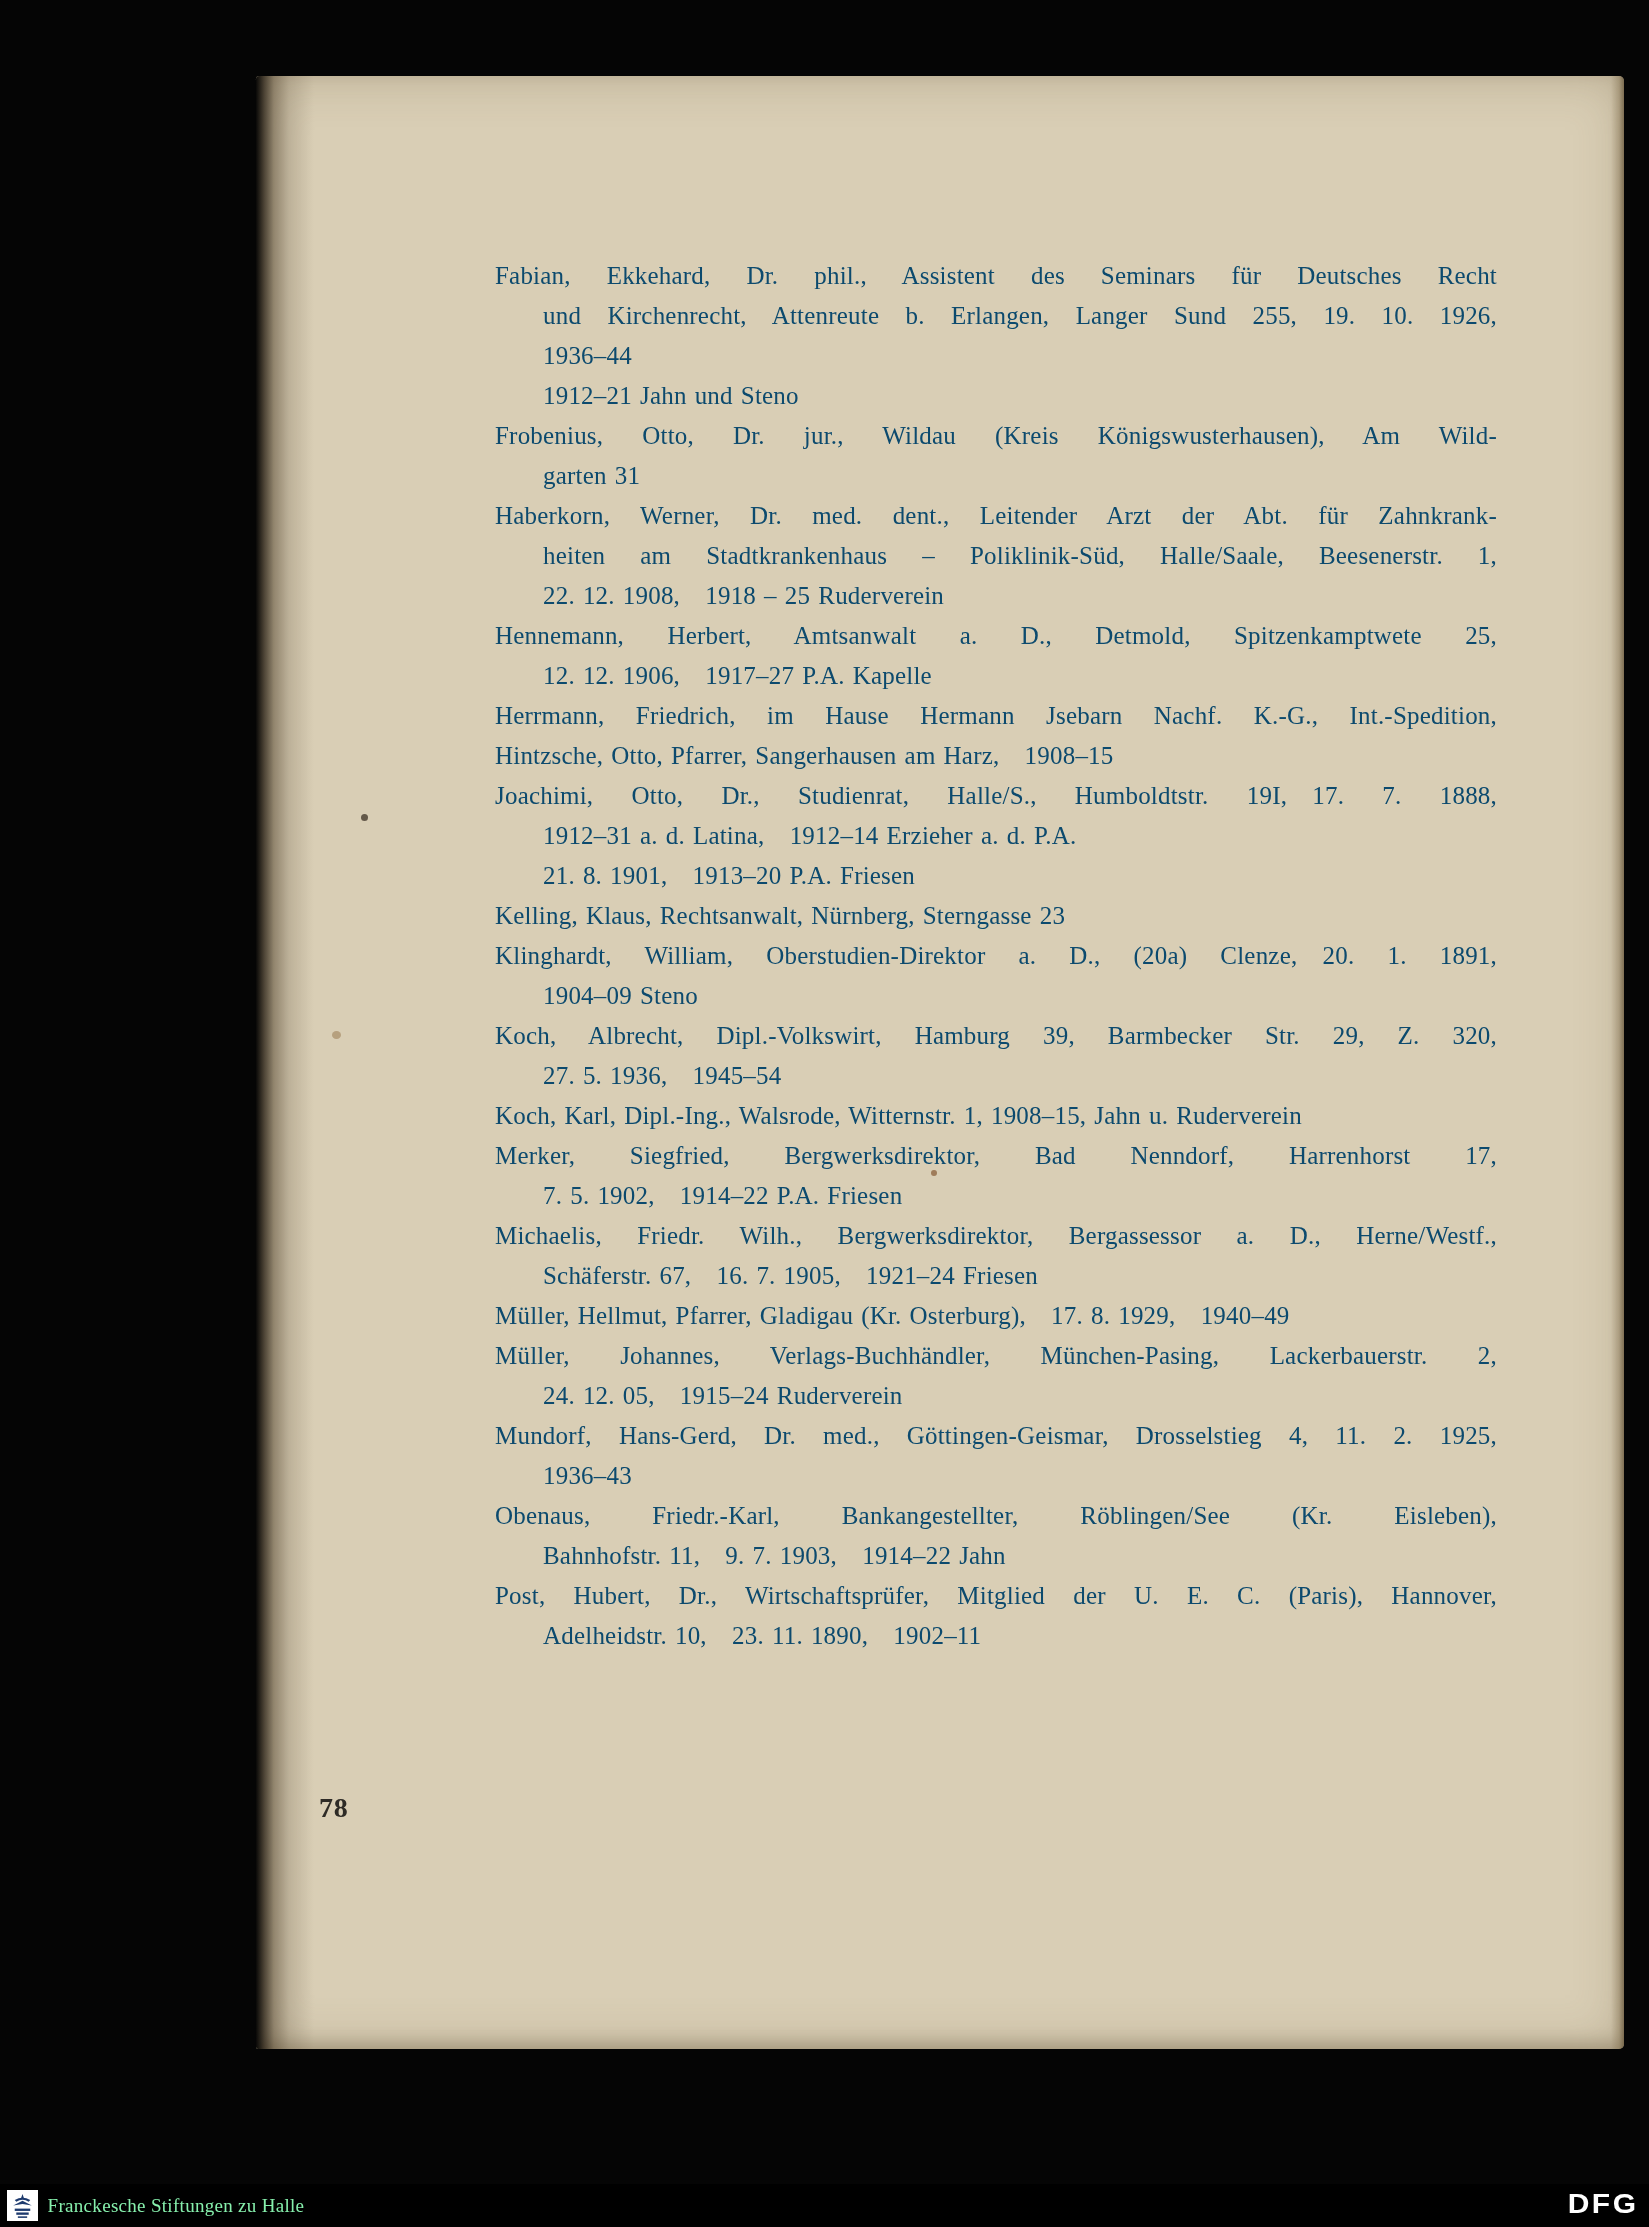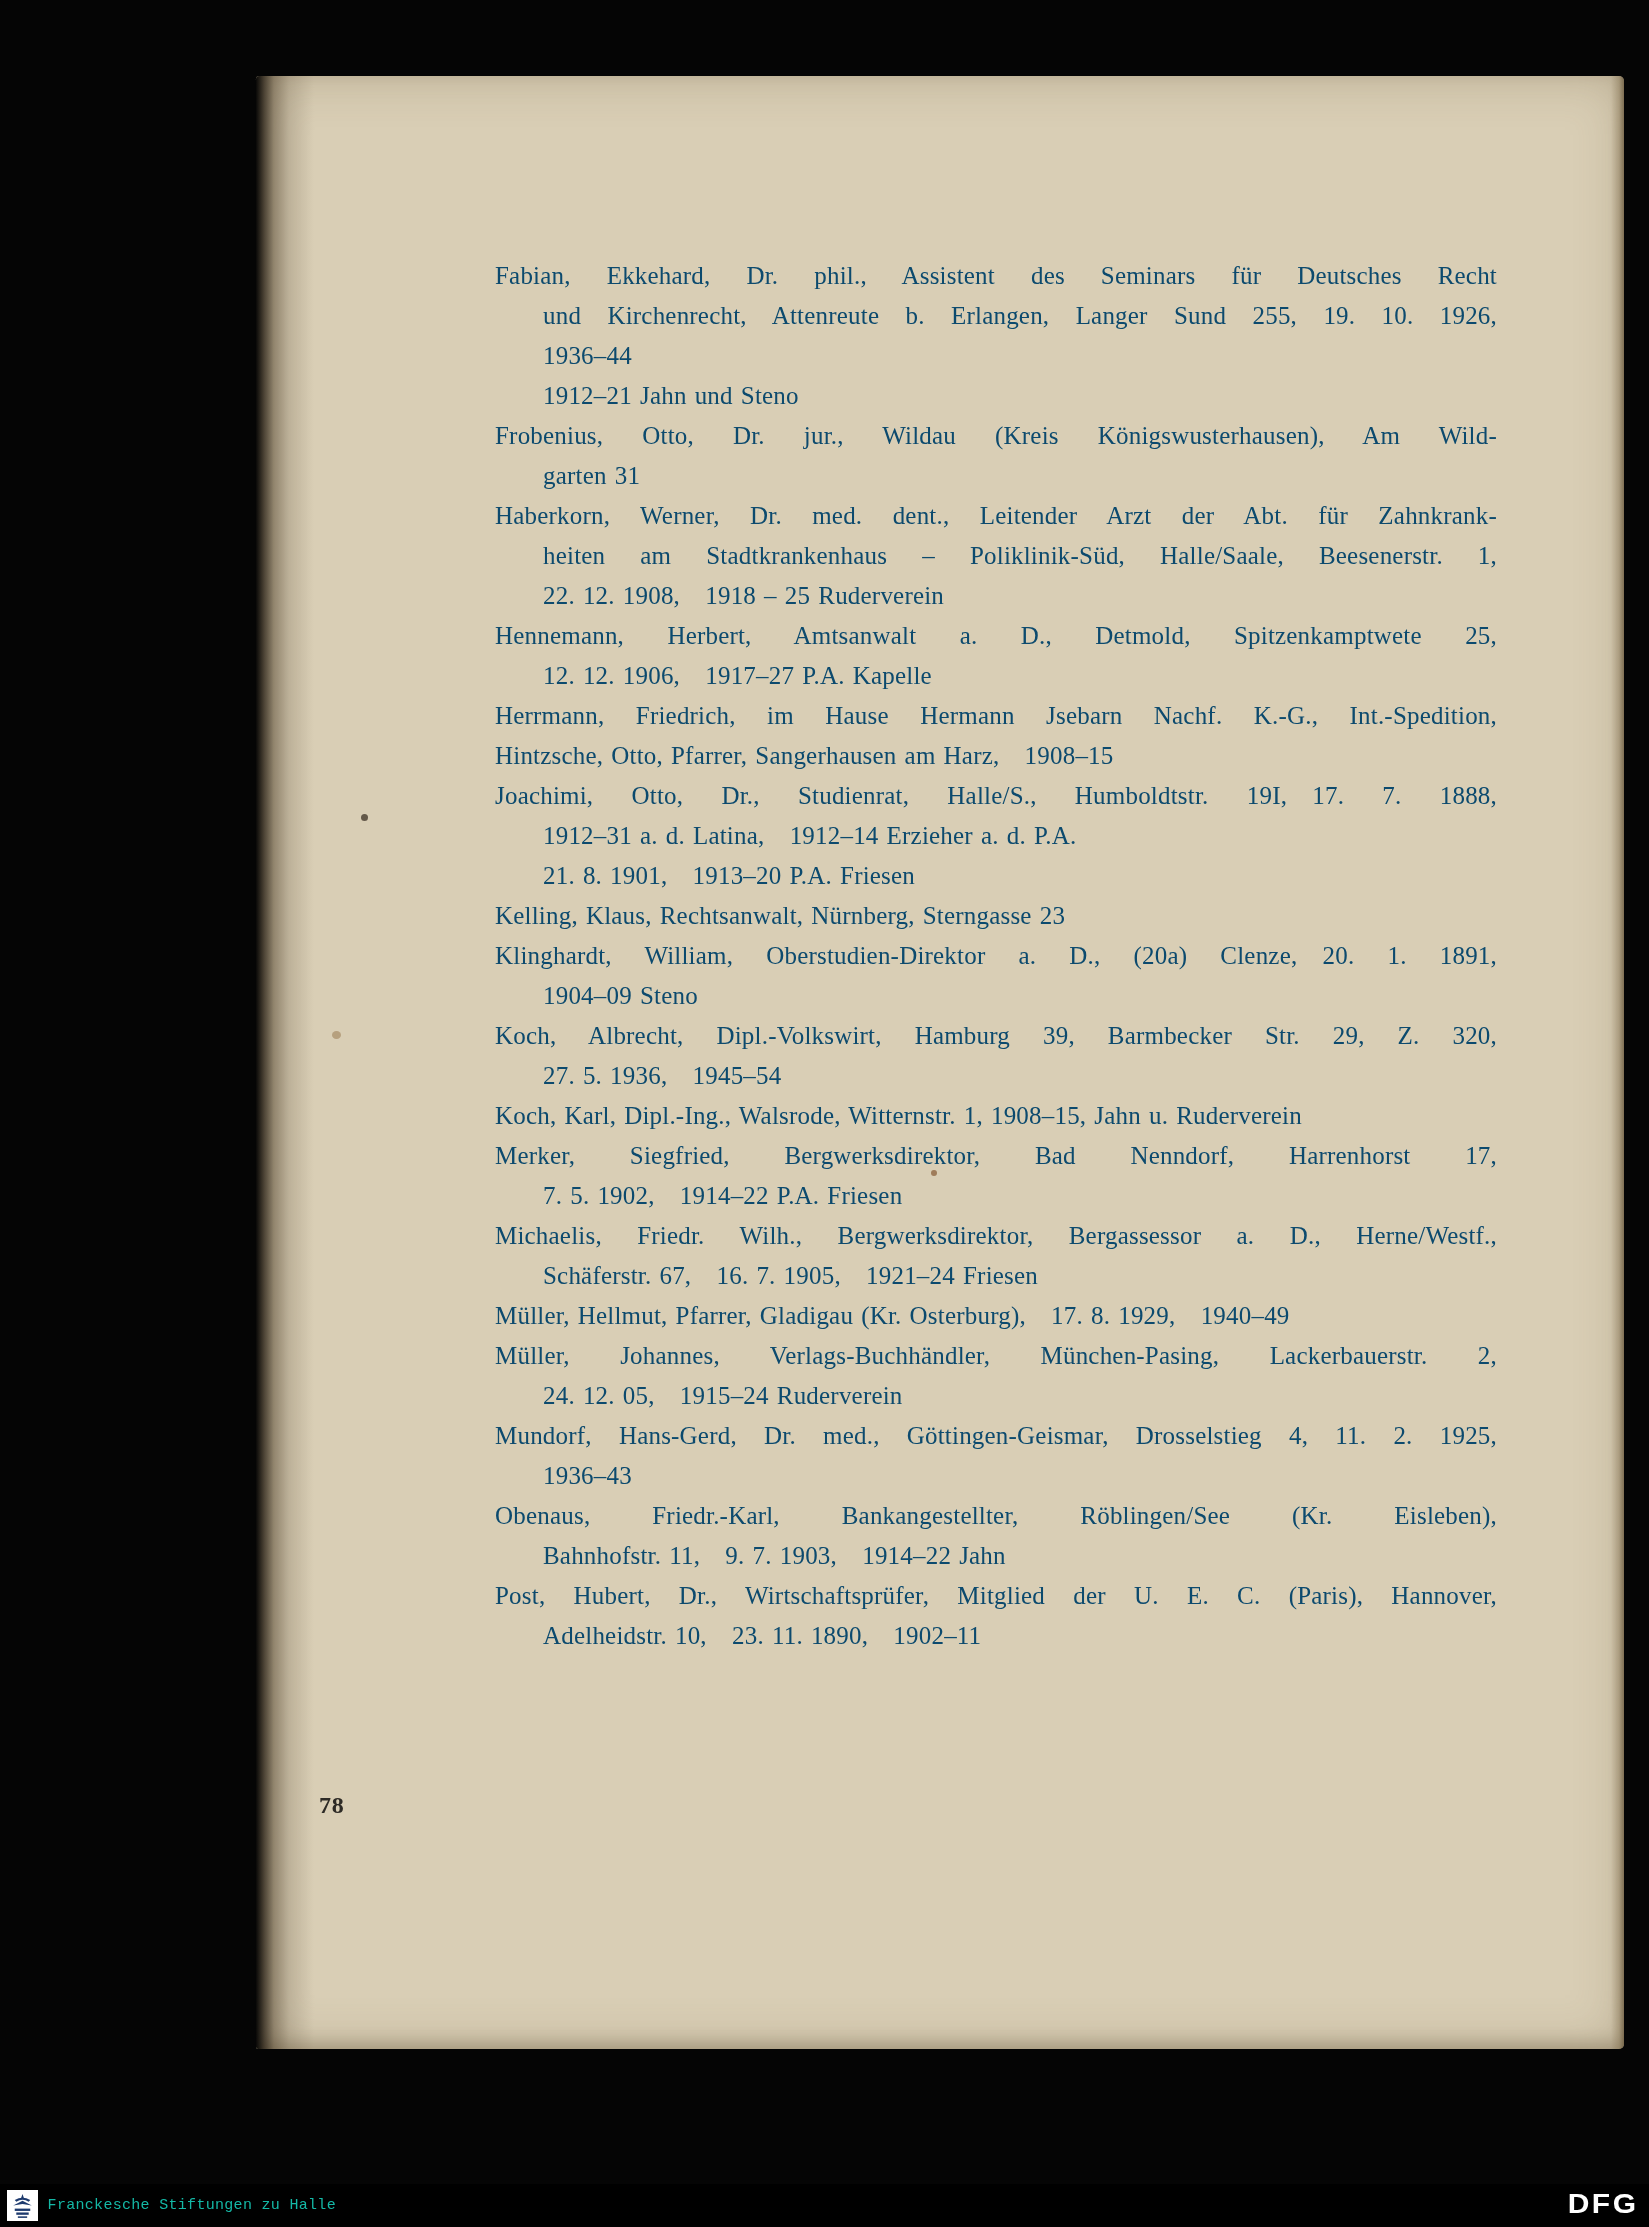--- a/index.html
+++ b/index.html
@@ -70,21 +70,21 @@
     content: "";
     display: inline-block;
     width: 100%;
     vertical-align: top;
   }
 
   .page-number {
     position: absolute;
     left: 63px;
     top: 1716px;
-    font-size: 24px;
+    font-size: 28px;
     font-weight: 700;
     color: #2e2b26;
     letter-spacing: 0.8px;
   }
 
   
   .speck { position: absolute; border-radius: 50%; }
   .speck-1 { left: 105px; top: 738px; width: 7.4px; height: 7.4px; background: rgba(60,50,38,0.75); }
   .speck-2 { left: 76px;  top: 955px; width: 9px; height: 8.2px; background: rgba(140,105,60,0.45); }
   .speck-3 { left: 675px; top: 1094px; width: 5.8px; height: 5.8px; background: rgba(120,70,30,0.6); }
@@ -103,23 +103,23 @@
     display: flex;
     align-items: center;
     gap: 10px;
   }
   .fs-logo {
     width: 31px;
     height: 31px;
     display: inline-block;
   }
   .fs-text {
-    color: #14b8a6;
-    font-size: 15px;
-    font-family: Liberation Mono, monospace;
+    color: #86efac;
+    font-size: 19px;
+    font-family: Liberation Serif, serif;
     letter-spacing: 0.3px;
   }
   .dfg-logo {
     position: absolute;
     right: 11.5px;
     bottom: 6.6px;
     color: #ffffff;
     font-family: "Liberation Sans", "DejaVu Sans", sans-serif;
     font-weight: 700;
     font-size: 30px;

